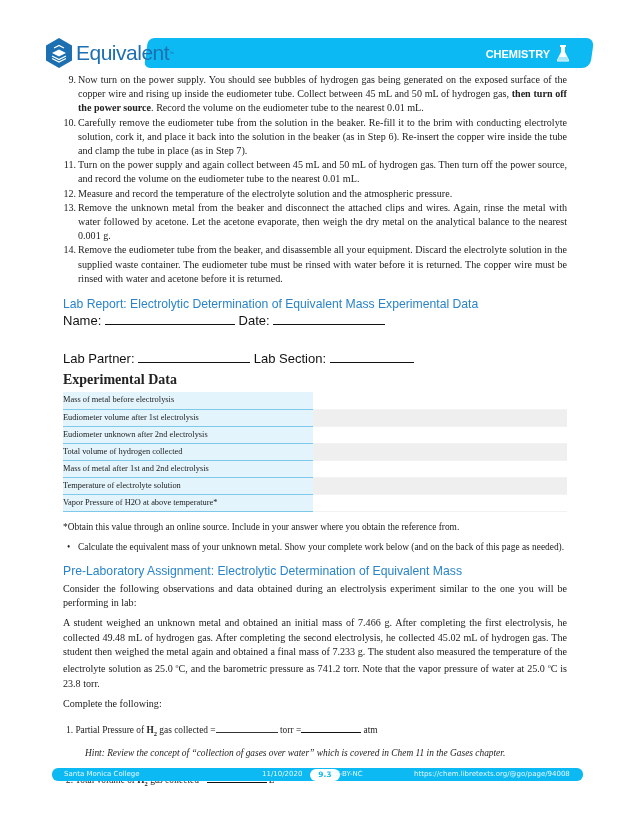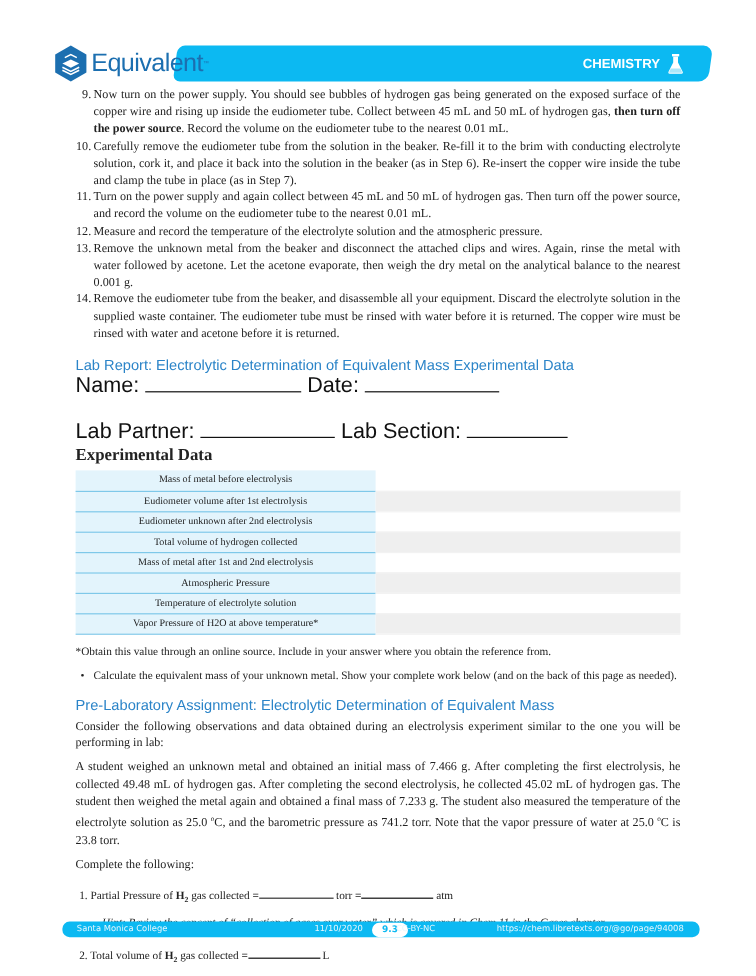--- a/index.html
+++ b/index.html
@@ -18,27 +18,27 @@
 
   
   .content { position: absolute; left: 63px; top: 73px; width: 504px; font-size: 10.1px; line-height: 14.2px; text-align: justify; }
   ol.steps { list-style: none; }
   ol.steps li { position: relative; padding-left: 15px; margin-bottom: 0; }
   ol.steps li .num { position: absolute; left: -9px; width: 22px; text-align: right; }
   ol.steps li .num.one { left: -4px; width: 17px; }
   b { font-weight: bold; }
 
   .h-blue { font-family: "Liberation Sans", sans-serif; color: #2b84c8; font-size: 12.2px; margin-top: 10px; line-height: 16px; }
-  .field-line { font-family: "Liberation Sans", sans-serif; font-size: 18px; color: #111; line-height: 18px; }
+  .field-line { font-family: "Liberation Sans", sans-serif; font-size: 13px; color: #111; line-height: 18px; }
   .ul { display: inline-block; border-bottom: 1px solid #111; height: 13px; vertical-align: baseline; }
   .exp-title { font-weight: bold; font-size: 14px; margin-top: 5px; margin-bottom: 5px; }
 
   table.exp { border-collapse: collapse; width: 504px; }
   table.exp td { height: 17px; font-size: 8.4px; }
-  table.exp td.lbl { width: 250px; background: #e3f4fc; text-align: center; border-bottom: 1.5px solid #7ec8e9; }
+  table.exp td.lbl { width: 250px; background: #e3f4fc; text-align: left; border-bottom: 1.5px solid #7ec8e9; }
   table.exp tr:nth-child(even) td.val { background: #efefef; }
   table.exp td.val { border-bottom: 1px solid #f2f2f2; }
 
   .note { margin-top: 8px; font-size: 9.4px; }
   .bullet { margin-top: 6px; padding-left: 15px; position: relative; font-size: 9.4px; line-height: 14px; }
   .bullet .dot { position: absolute; left: 4px; }
 
   .para { margin-top: 6px; font-size: 10.1px; line-height: 14.2px; }
   .q { margin-top: 10px; font-size: 9.4px; padding-left: 3px; }
   .hint { margin-top: 5px; font-style: italic; font-size: 9.4px; padding-left: 22px; }
@@ -117,24 +117,20 @@
         </tr>
         <tr>
           <td class="lbl">Total volume of hydrogen collected</td>
           <td class="val"></td>
         </tr>
         <tr>
           <td class="lbl">Mass of metal after 1st and 2nd electrolysis</td>
           <td class="val"></td>
         </tr>
         <tr>
-          <td class="lbl">Atmospheric Pressure</td>
-          <td class="val"></td>
-        </tr>
-        <tr>
           <td class="lbl">Temperature of electrolyte solution</td>
           <td class="val"></td>
         </tr>
         <tr>
           <td class="lbl">Vapor Pressure of H2O at above temperature*</td>
           <td class="val"></td>
         </tr>
       </tbody>
   </table>
 

